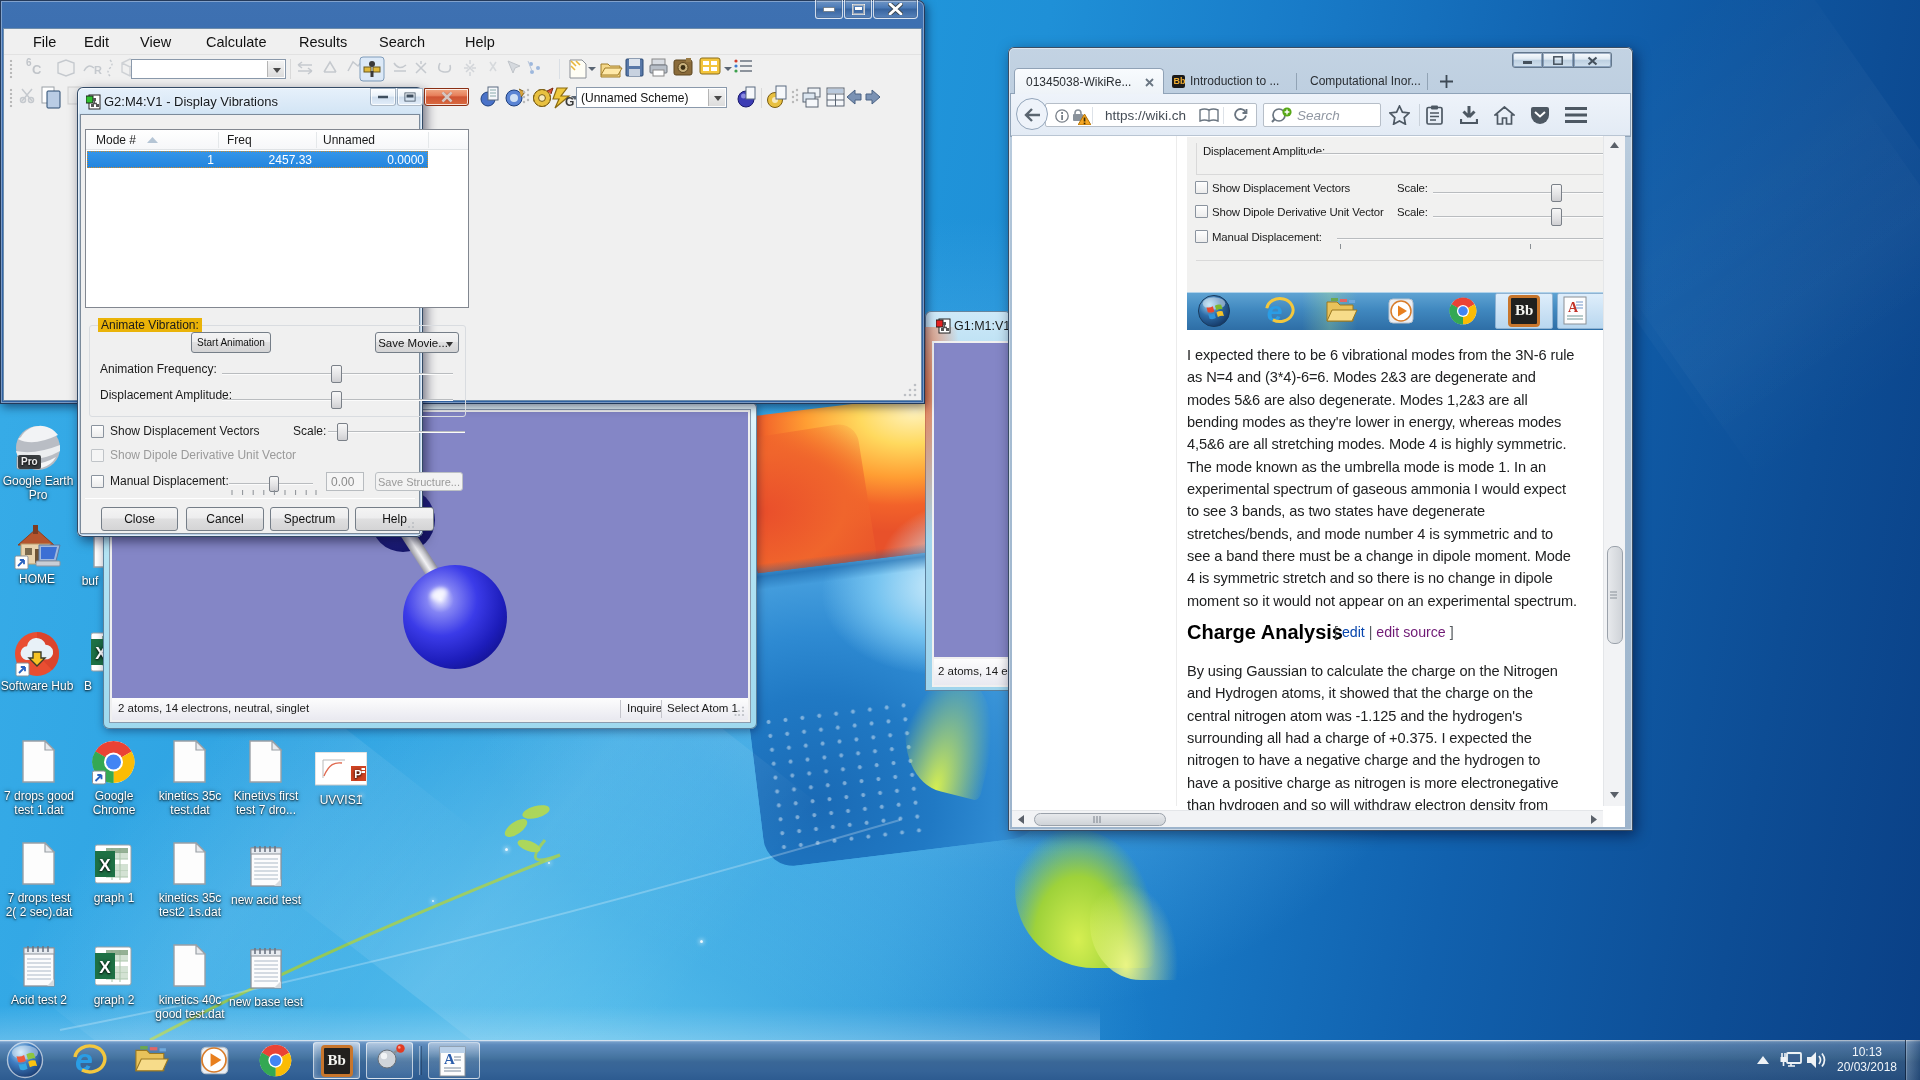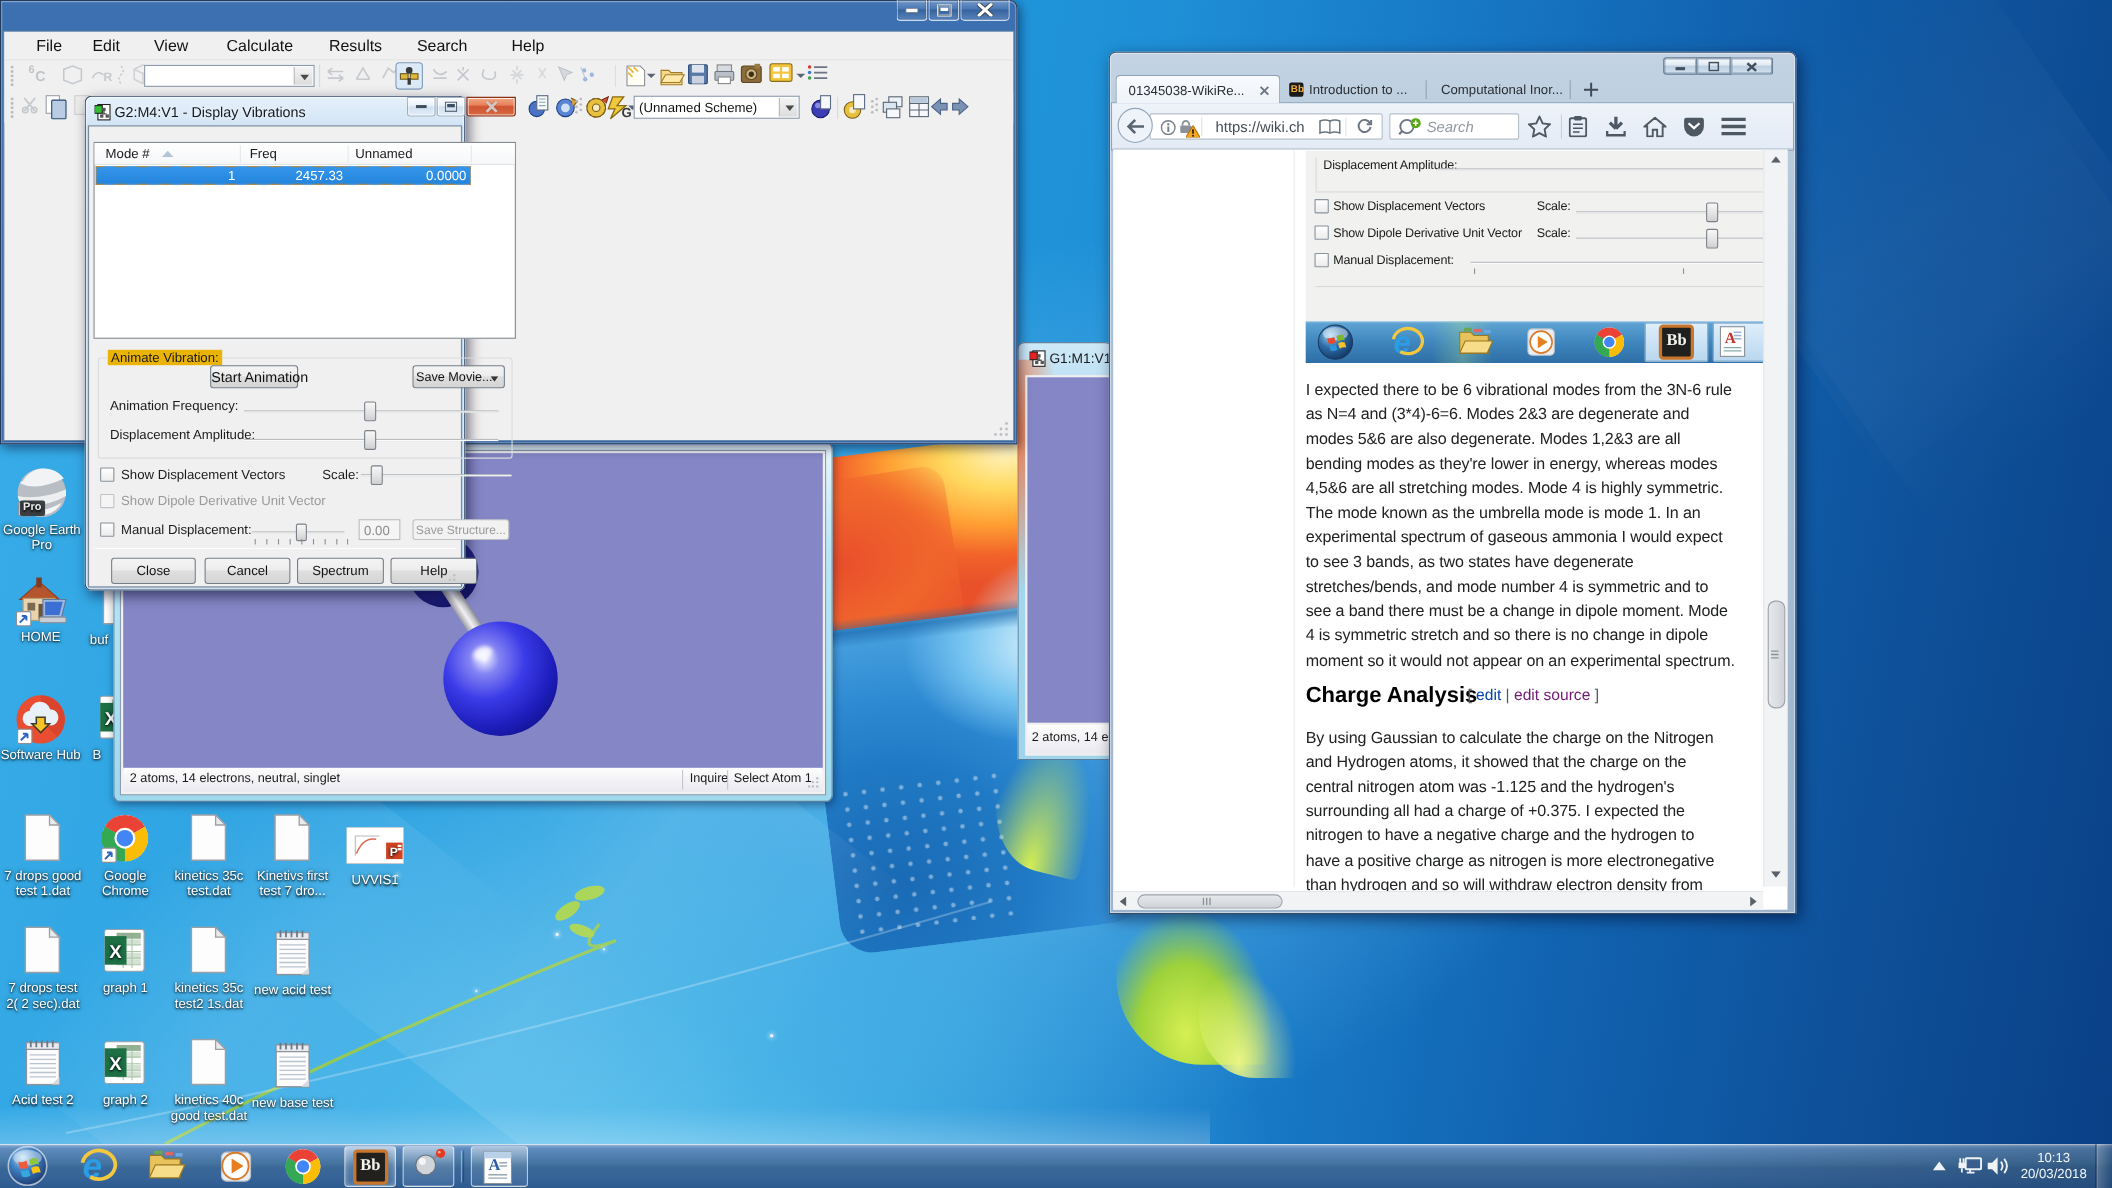--- a/index.html
+++ b/index.html
@@ -741,21 +741,21 @@
    </div>
    <div class="selrow">
      <span style="position:absolute;right:214px;top:1.5px">1</span>
      <span style="position:absolute;right:116px;top:1.5px">2457.33</span>
      <span style="position:absolute;right:4px;top:1.5px">0.0000</span>
    </div>
   </div>
   <div class="gb" style="left:8px;top:210px;width:377px;height:92px">
         <div class="cap">Animate Vibration:</div>
       </div>
-  <div class="wbtn" style="left:110px;top:217px;width:80px;height:21px;line-height:20px;font-size:13px;white-space:nowrap">Start Animation</div>
+  <div class="wbtn" style="left:110px;top:217px;width:80px;height:21px;line-height:20px;font-size:10px;white-space:nowrap">Start Animation</div>
   <div class="wbtn" style="left:294px;top:217px;width:84px;height:21px;line-height:20px;font-size:11.5px;white-space:nowrap;padding-right:8px">Save Movie...<svg width="7" height="5" style="position:absolute;right:5px;top:9px">
           <path d="M0 0 h7 l-3.5 5 z" fill="#333"></path>
         </svg></div>
   <div class="lbl12" style="left:19px;top:247px">Animation Frequency:</div>
   <div class="groove" style="left:141px;top:258px;width:231px"></div>
   <div class="thumb" style="left:250px;top:250px"></div>
   <div class="lbl12" style="left:19px;top:273px">Displacement Amplitude:</div>
   <div class="groove" style="left:141px;top:284px;width:231px"></div>
   <div class="thumb" style="left:250px;top:276px"></div>
   <div class="cb" style="left:10px;top:310px"></div>

